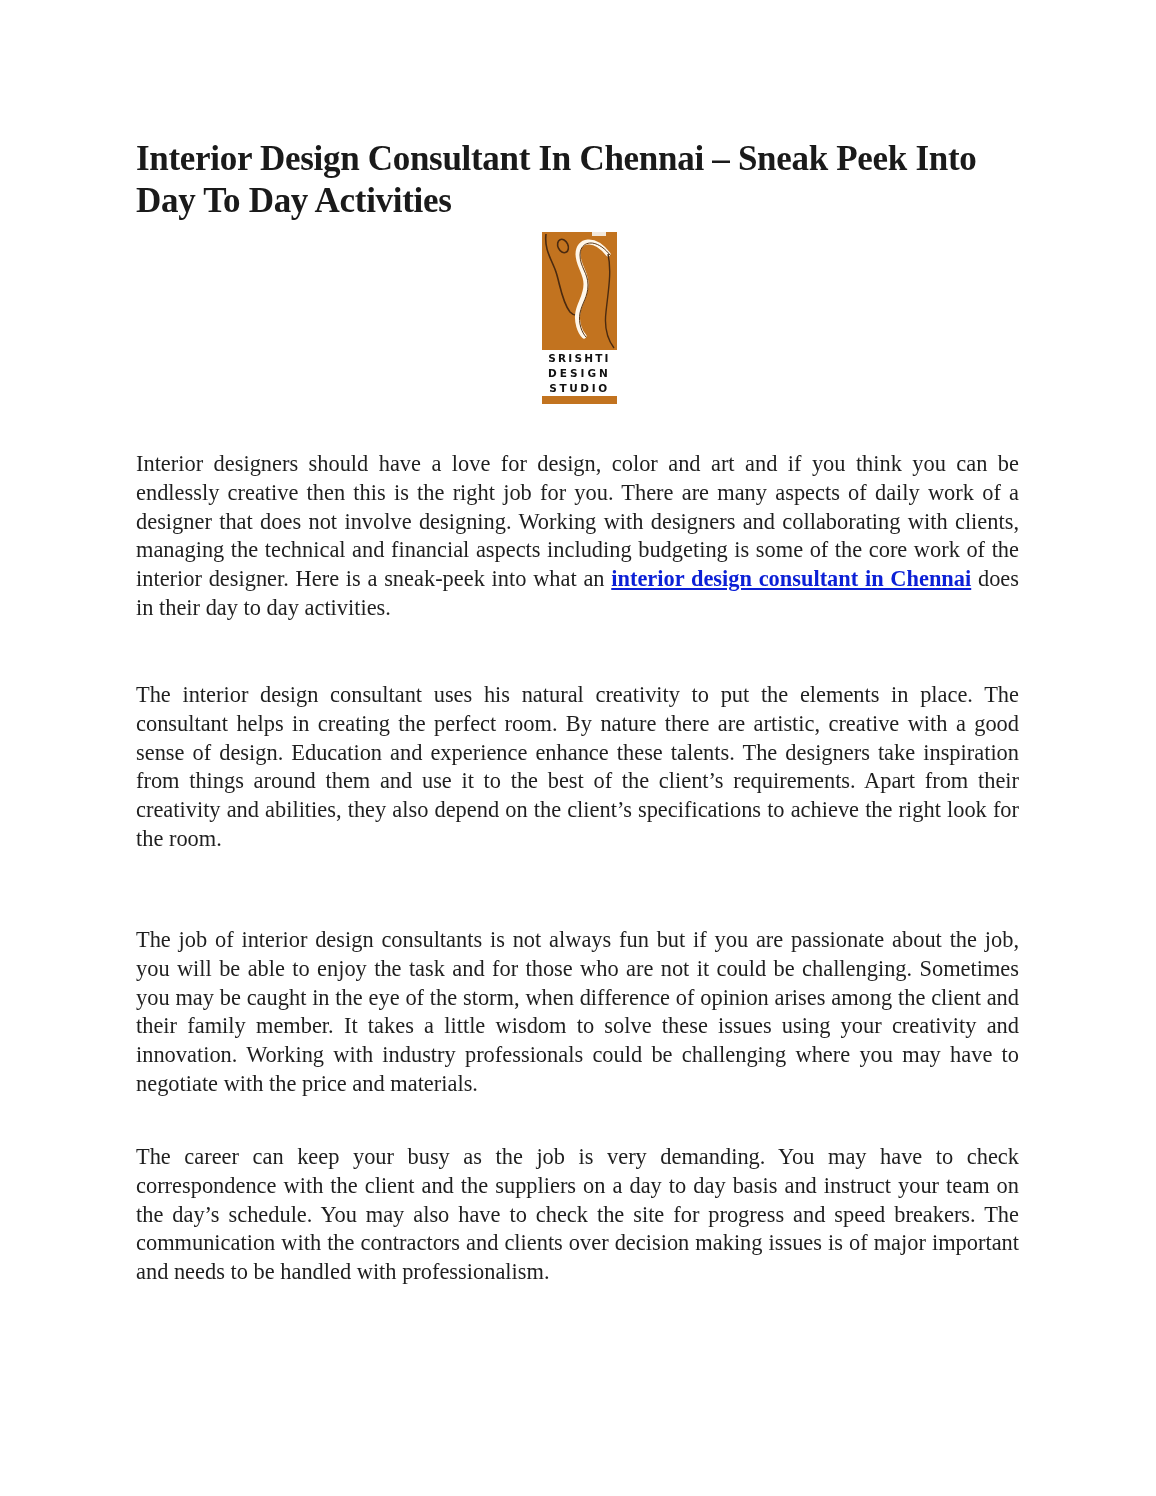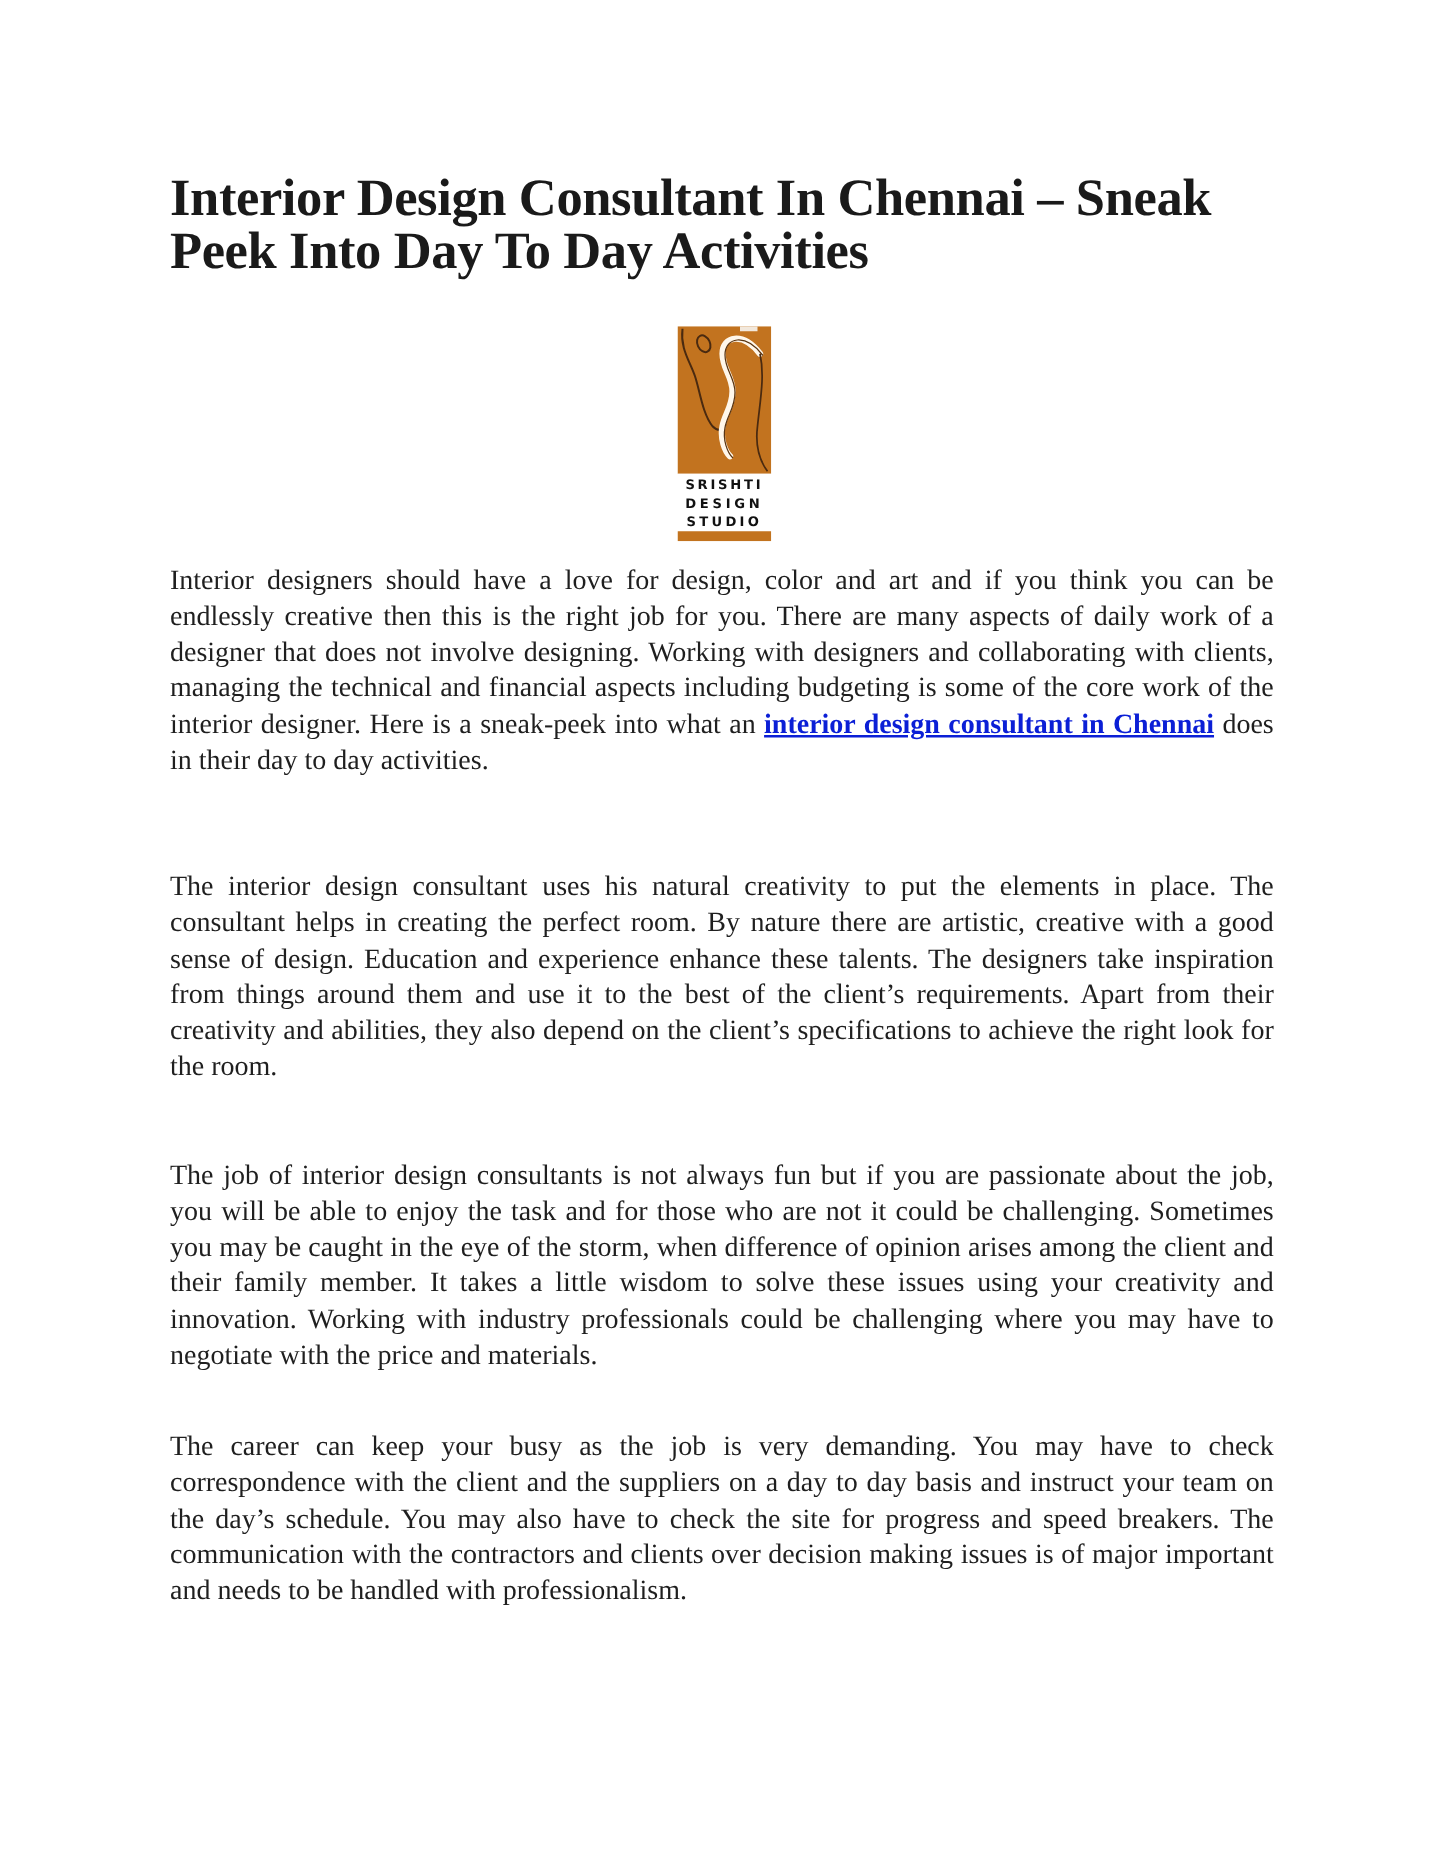--- a/index.html
+++ b/index.html
@@ -21,46 +21,46 @@
     width: 883px;
   }
   .title {
     position: absolute;
     top: 138px;
     left: 0;
     width: 883px;
     margin: 0;
     font-family: "Liberation Serif", "DejaVu Serif", serif;
     font-weight: bold;
-    font-size: 42px;
+    font-size: 35px;
     line-height: 42px;
     color: #1a1a1a;
     letter-spacing: -0.3px;
   }
   .logo {
     position: absolute;
     left: 406px;
-    top: 261px;
+    top: 232px;
     width: 75px;
     height: 148px;
   }
   .logo svg { display: block; }
   .body-text {
     position: absolute;
     left: 0;
     width: 883px;
     margin: 0;
     font-family: "Liberation Serif", "DejaVu Serif", serif;
     font-size: 22.4px;
     line-height: 28.8px;
     text-align: justify;
     color: #1f1f1f;
   }
   .p1 { top: 450px; }
-  .p2 { top: 695px; }
+  .p2 { top: 681px; }
   .p3 { top: 882px; margin-top: 44px; }
   .p4 { top: 1143px; }
   a.link {
     color: #0b1fd6;
     font-weight: bold;
     text-decoration: underline;
   }
 </style>
 </head>
 <body>

